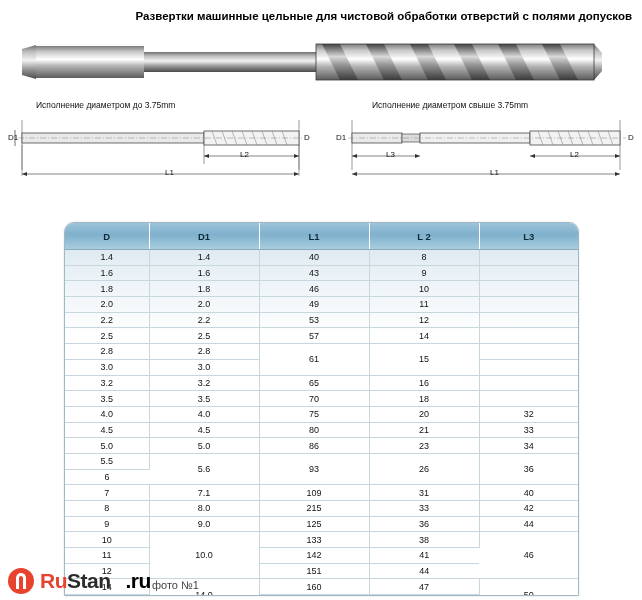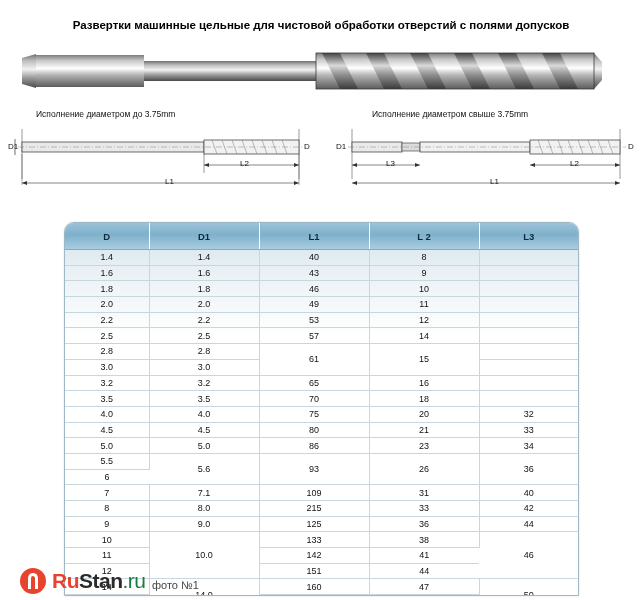--- a/index.html
+++ b/index.html
@@ -11,25 +11,25 @@
     height: 600px;
     background: #ffffff;
     font-family: "Liberation Sans", sans-serif;
     color: #000;
     position: relative;
     overflow: hidden;
   }
 
   
   .title {
-    text-align: center;
+    text-align: right;
     font-size: 11.5px;
     font-weight: bold;
     line-height: 15px;
-    padding: 18px 10px 0 10px;
+    padding: 9px 10px 0 10px;
   }
   .title .line2 { display: block; font-size: 12.5px; }
 
   
   .photo-wrap {
     position: relative;
     width: 642px;
     height: 70px;
     margin-top: 4px;
   }
@@ -104,21 +104,21 @@
   table.spec td:last-child { border-right: none; }
   col.c-d   { width: 84px; }
   col.c-d1  { width: 110px; }
   col.c-l1  { width: 110px; }
   col.c-l2  { width: 110px; }
   col.c-l3  { width: 99px; }
 
   
   .logo {
     position: absolute;
-    left: 20px;
+    left: 8px;
     bottom: 6px;
     display: flex;
     align-items: center;
     font-size: 21px;
     font-weight: bold;
     letter-spacing: -0.5px;
   }
   .logo .mark {
     width: 26px; height: 26px;
     border-radius: 50%;
@@ -131,21 +131,21 @@
     position: absolute;
     left: 8px; top: 5px;
     width: 10px; height: 16px;
     border: 3px solid #fff;
     border-radius: 6px 6px 0 0;
     border-bottom: none;
     box-sizing: border-box;
   }
   .logo .ru  { color: #e8432f; }
   .logo .stan{ color: #2b2b2b; }
-  .logo .dom { color: #15803d; font-weight: normal; }
+  .logo .dom { color: #000000; font-weight: bold; margin-left: 15px; }
   .foot-note {
     position: absolute;
     left: 152px;
     bottom: 9px;
     font-size: 11px;
     color: #444;
   }
 </style>
 </head>
 <body>

